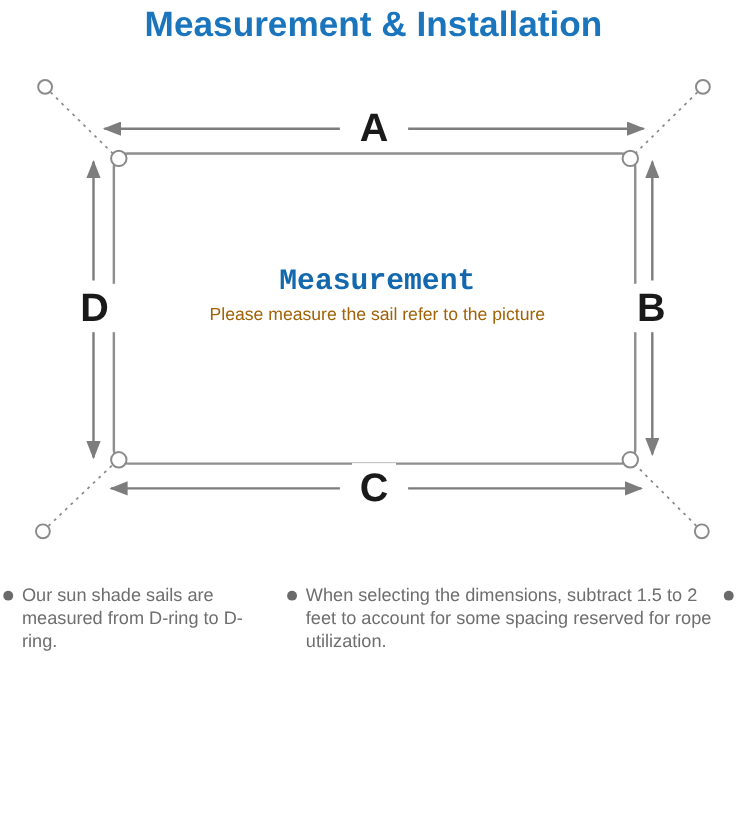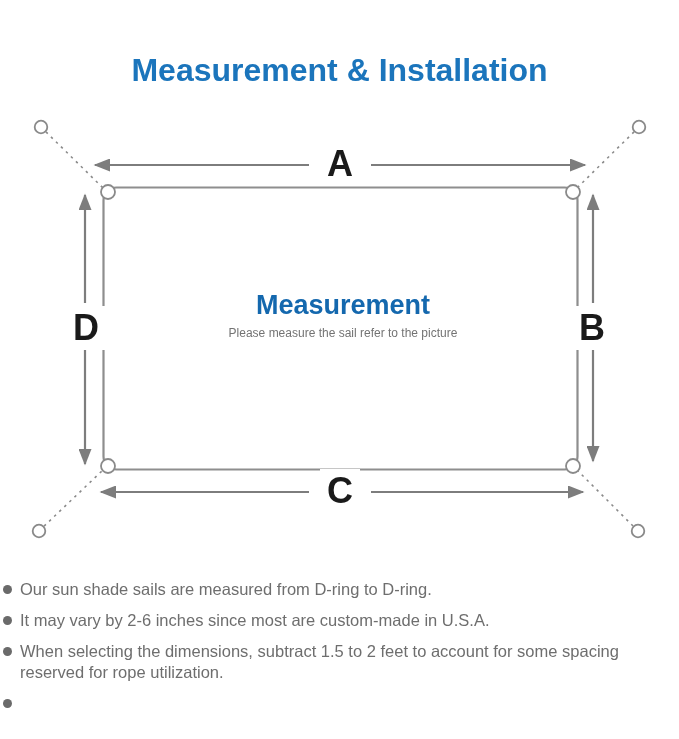--- a/index.html
+++ b/index.html
@@ -3,21 +3,21 @@
 <meta charset="utf-8">
 <style>
   html, body { margin: 0; padding: 0; }
   body {
     width: 679px; height: 739px;
     background: #ffffff;
     overflow: hidden;
     position: relative;
     font-family: "Liberation Sans", sans-serif;
   }
-  .stage { position: absolute; inset: 0; margin-top: 48px; }
+  .stage { position: absolute; inset: 0; }
 
   .title {
     position: absolute;
     left: 0; right: 0; top: 0;
     margin: 0;
     text-align: center;
     font-size: 32px;
     font-weight: bold;
     line-height: 44px;
     color: #1b75bc;
@@ -49,38 +49,39 @@
 
   .center-title {
     position: absolute;
     left: 343px; top: 242px;
     transform: translateX(-50%);
     font-size: 27px;
     font-weight: bold;
     color: #1468ae;
     white-space: nowrap;
     z-index: 2;
+    font-family: Liberation Mono, monospace;
   }
   .center-sub {
     position: absolute;
     left: 343px; top: 278px;
     transform: translateX(-50%);
-    font-size: 12px;
-    color: #737373;
+    font-size: 16px;
+    color: #a16207;
     white-space: nowrap;
     z-index: 2;
   }
 
   .notes {
     position: absolute;
     left: 3px; top: 531px; width: 672px;
     margin: 0; padding: 0;
     list-style: none;
     display: flex;
-    flex-direction: column;
+    flex-direction: row;
     gap: 10px;
   }
   .note-item {
     display: flex;
     align-items: flex-start;
   }
   .bullet {
     flex: 0 0 auto;
     width: 9px; height: 9px;
     border-radius: 50%;
@@ -151,24 +152,20 @@
   <div class="center-title">Measurement</div>
   <div class="center-sub">Please measure the sail refer to the picture</div>
 
   <ul class="notes">
     <li class="note-item">
       <span class="bullet"></span>
       <span class="note-text">Our sun shade sails are measured from D-ring to D-ring.</span>
     </li>
     <li class="note-item">
       <span class="bullet"></span>
-      <span class="note-text">It may vary by 2-6 inches since most are custom-made in U.S.A.</span>
-    </li>
-    <li class="note-item">
-      <span class="bullet"></span>
       <span class="note-text">When selecting the dimensions, subtract 1.5 to 2 feet to account for some spacing reserved for rope utilization.</span>
     </li>
     <li class="note-item">
       <span class="bullet"></span>
     </li>
   </ul>
 
 </div>
 
 </body></html>

